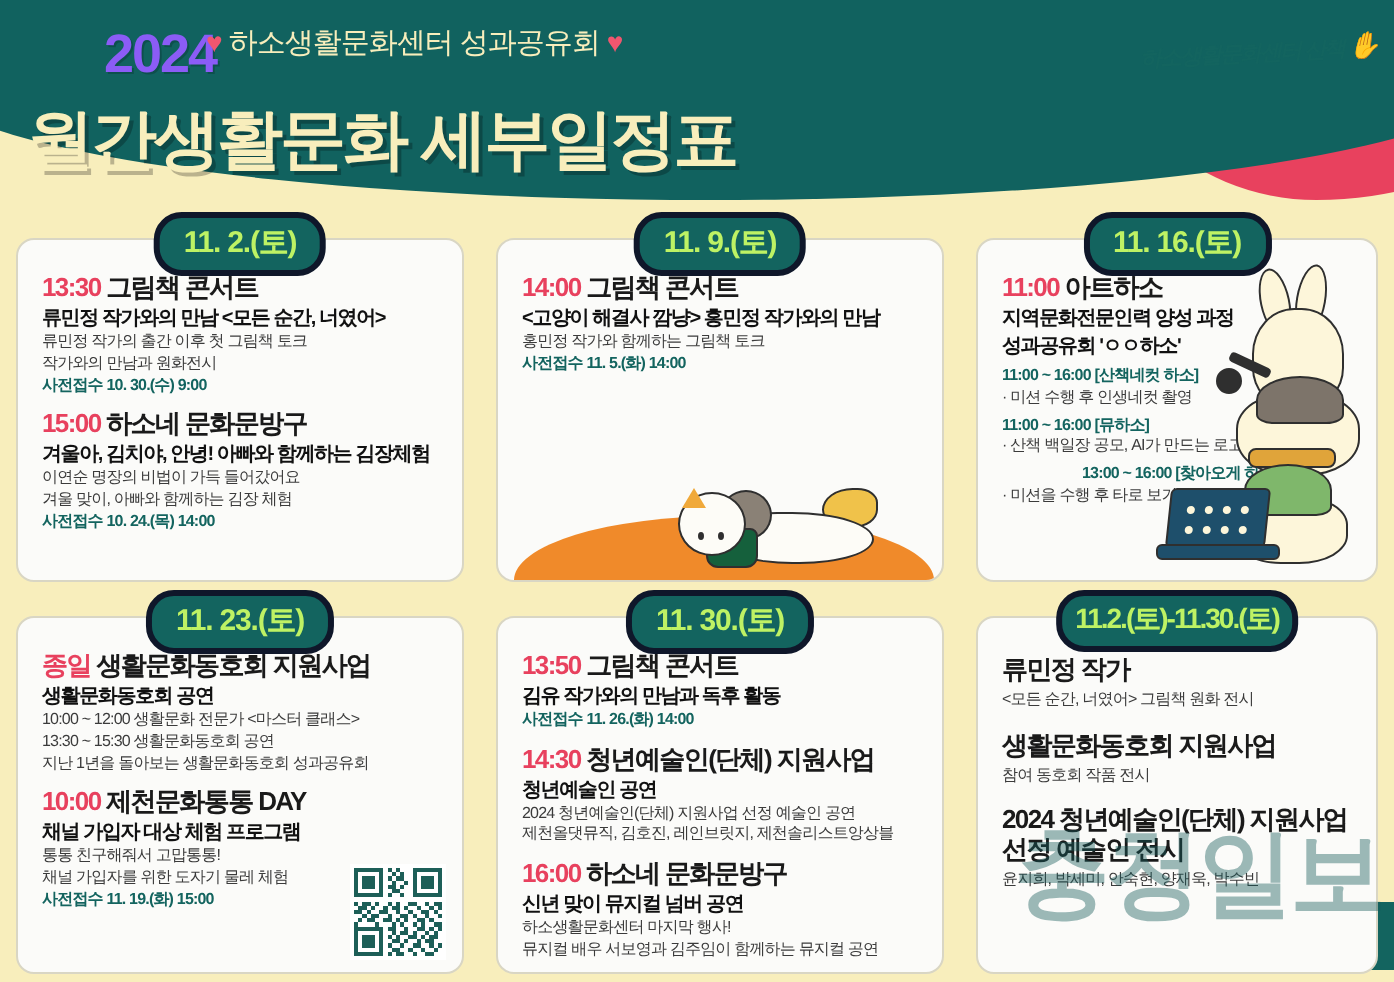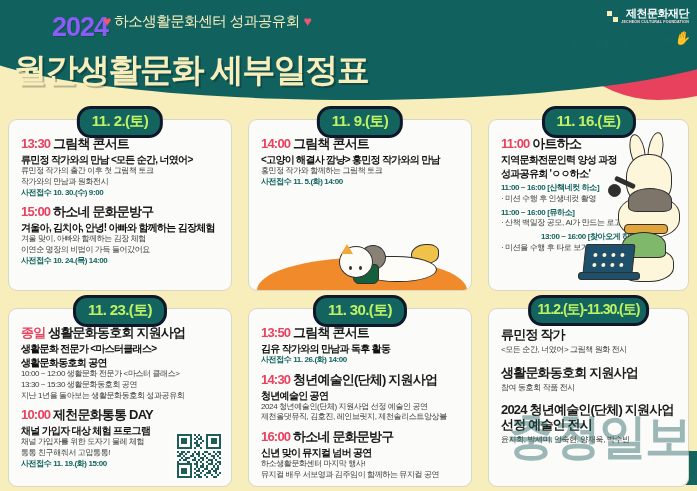--- a/index.html
+++ b/index.html
@@ -278,32 +278,20 @@
 
   <div class="title-year">2024</div>
   <div class="title-sub">
     <span class="heart">♥</span>
     <span>하소생활문화센터 성과공유회</span>
     <span class="heart">♥</span>
   </div>
   <div class="title-main">월간생활문화 세부일정표</div>
 
   <div class="logo-block">
-    <div class="logo-row1">
-      <span class="logo-mark">
-          <i></i>
-          <i></i>
-          <i></i>
-          <i></i>
-        </span>
-      <span class="logo-name">
-        <span>제천문화재단</span>
-        <span class="logo-name-en">JECHEON CULTURAL FOUNDATION</span>
-      </span>
-    </div>
     <div class="logo-brush">
       <span>하소생활문화센터 산책</span> <span class="hand">✋</span>
     </div>
   </div>
 
   <div class="grid">
 
     <div class="cell">
       <div class="date-badge">11. 2.(토)</div>
       <div class="card">
@@ -316,22 +304,22 @@
           <div class="ev-line">류민정 작가의 출간 이후 첫 그림책 토크</div>
           <div class="ev-line">작가와의 만남과 원화전시</div>
           <div class="ev-line bold">사전접수 10. 30.(수) 9:00</div>
         </div>
         <div class="ev">
           <div class="ev-head">
             <span class="t">15:00</span>
             <span>하소네 문화문방구</span>
           </div>
           <div class="ev-title2">겨울아, 김치야, 안녕! 아빠와 함께하는 김장체험</div>
+          <div class="ev-line">이연순 명장의 비법이 가득 들어갔어요</div>
           <div class="ev-line">겨울 맞이, 아빠와 함께하는 김장 체험</div>
-          <div class="ev-line">이연순 명장의 비법이 가득 들어갔어요</div>
           <div class="ev-line bold">사전접수 10. 24.(목) 14:00</div>
         </div>
       </div>
     </div>
 
     <div class="cell">
       <div class="date-badge">11. 9.(토)</div>
       <div class="card">
         <div class="ev">
           <div class="ev-head">
@@ -416,34 +404,33 @@
     </div>
 
     <div class="cell">
       <div class="date-badge">11. 23.(토)</div>
       <div class="card">
         <div class="ev">
           <div class="ev-head">
             <span class="t">종일</span>
             <span>생활문화동호회 지원사업</span>
           </div>
-          <div class="ev-title2">생활문화 전문가 &lt;마스터클래스&gt;</div>
           <div class="ev-title2">생활문화동호회 공연</div>
           <div class="ev-line">10:00 ~ 12:00 생활문화 전문가 &lt;마스터 클래스&gt;</div>
           <div class="ev-line">13:30 ~ 15:30 생활문화동호회 공연</div>
           <div class="ev-line">지난 1년을 돌아보는 생활문화동호회 성과공유회</div>
         </div>
         <div class="ev">
           <div class="ev-head">
             <span class="t">10:00</span>
             <span>제천문화통통 DAY</span>
           </div>
           <div class="ev-title2">채널 가입자 대상 체험 프로그램</div>
+          <div class="ev-line">통통 친구해줘서 고맙통통!</div>
           <div class="ev-line">채널 가입자를 위한 도자기 물레 체험</div>
-          <div class="ev-line">통통 친구해줘서 고맙통통!</div>
           <div class="ev-line bold">사전접수 11. 19.(화) 15:00</div>
         </div>
 
         <div class="qr">
           <svg width="44" height="44" viewBox="0 0 21 21" shape-rendering="crispEdges">
             <rect width="21" height="21" fill="#ffffff"></rect>
             <g fill="#1d5f58">
               <rect x="0" y="0" width="7" height="1"></rect>
                 <rect x="0" y="6" width="7" height="1"></rect>
               <rect x="0" y="0" width="1" height="7"></rect>

